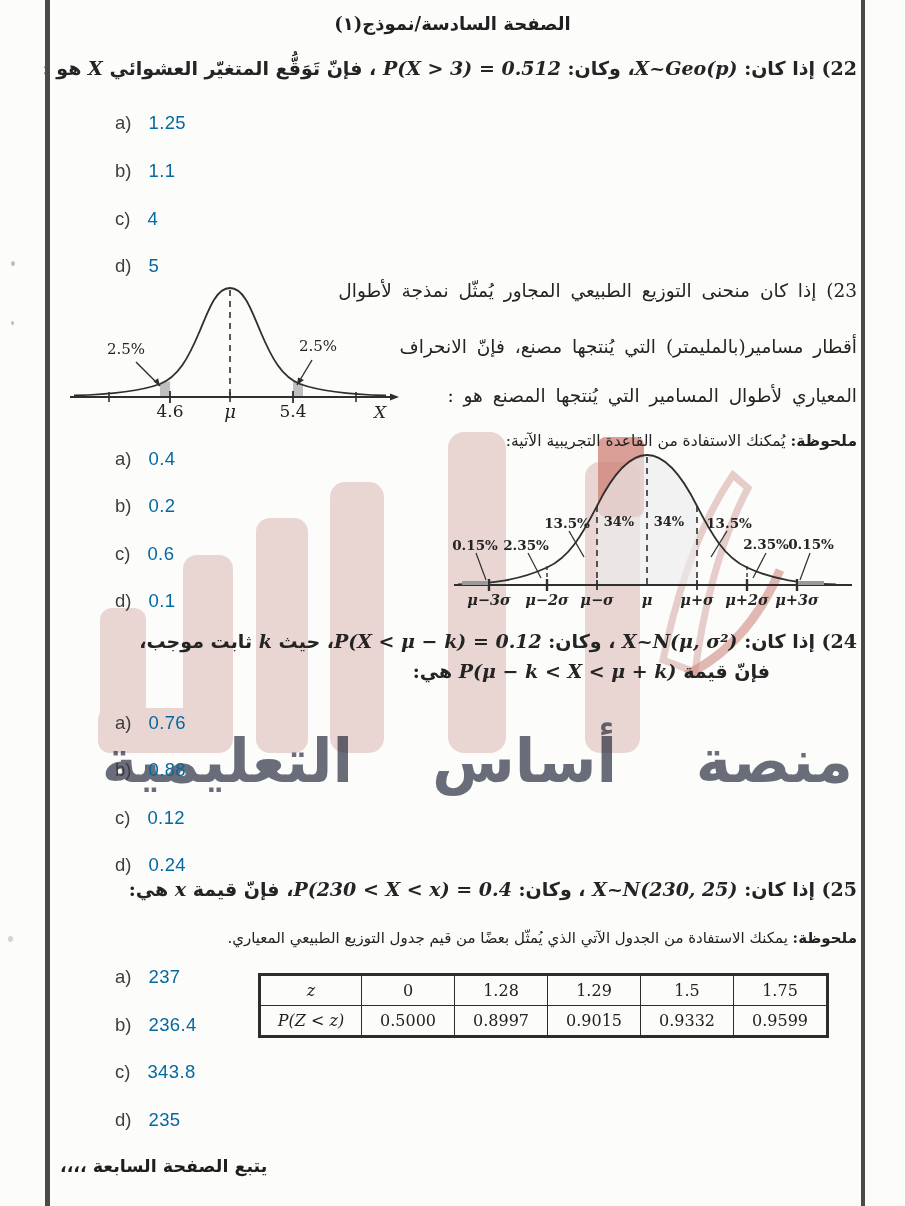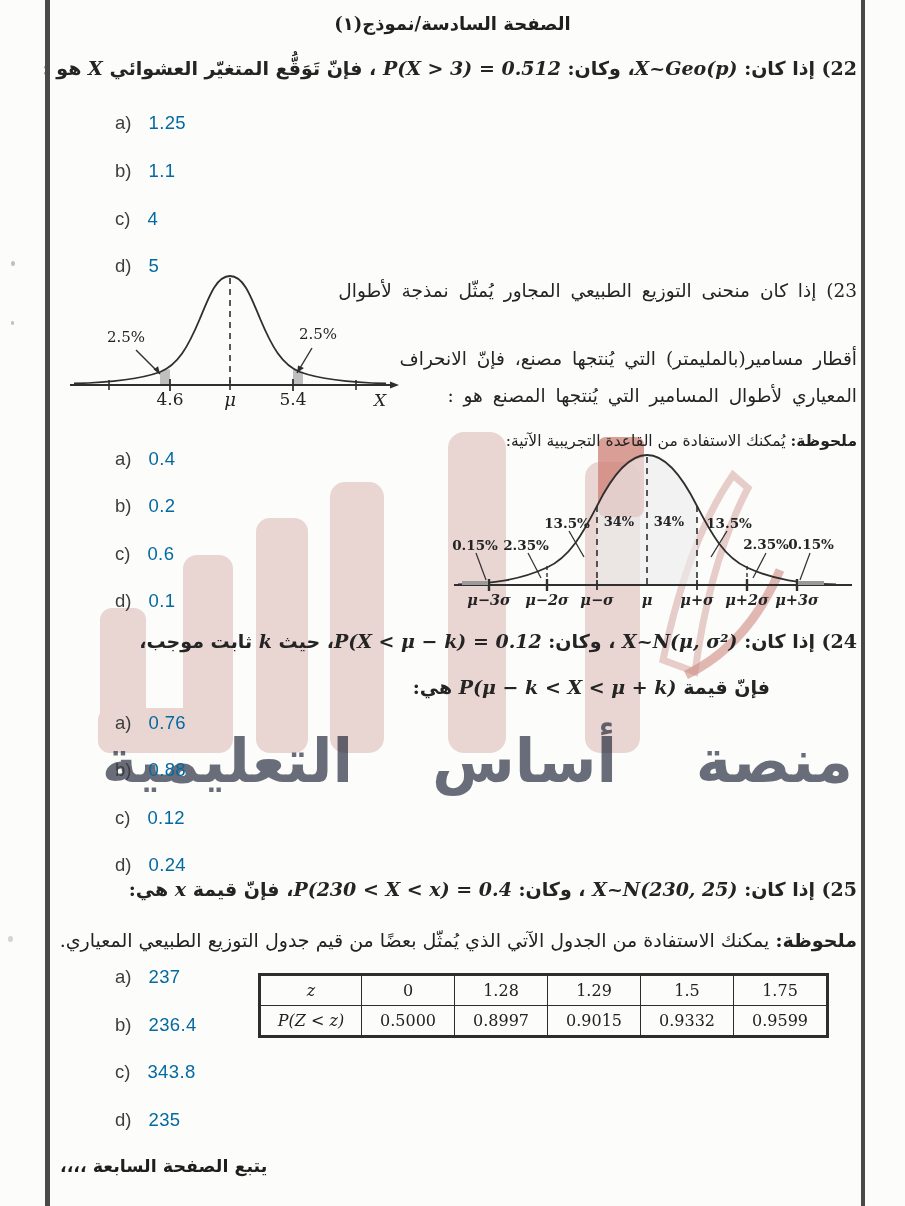--- a/index.html
+++ b/index.html
@@ -93,27 +93,27 @@
   <div class="abs opt" style="left:115px;top:208px;">
     <span class="opt-letter">c)</span>
     <span class="opt-value">4</span>
   </div>
   <div class="abs opt" style="left:115px;top:255px;">
     <span class="opt-letter">d)</span>
     <span class="opt-value">5</span>
   </div>
 
   <div class="abs q23line" style="right:48px;top:280px;">23) إذا كان منحنى التوزيع الطبيعي المجاور يُمثّل نمذجة لأطوال</div>
-  <div class="abs q23line" style="right:48px;top:348px;">أقطار مسامير(بالمليمتر) التي يُنتجها مصنع، فإنّ الانحراف</div>
+  <div class="abs q23line" style="right:48px;top:336px;">أقطار مسامير(بالمليمتر) التي يُنتجها مصنع، فإنّ الانحراف</div>
   <div class="abs note" style="right:48px;top:431px;">
     <span class="note-label">ملحوظة:</span><span> يُمكنك الاستفادة من القاعدة التجريبية الآتية:</span>
   </div>
   <div class="abs q23line" style="right:48px;top:385px;">المعياري لأطوال المسامير التي يُنتجها المصنع هو :</div>
 
-  <div class="abs" style="left:60px;top:264px;">
+  <div class="abs" style="left:60px;top:276px;">
     <svg width="345" height="148" viewBox="0 0 345 148">
 
       <path d="M100 108 C103 107 106 106 110 105.3 L110 120 L100 120 Z" fill="#bfbfbf"></path>
       <path d="M233 105.3 C237 106 240 107 243 107.8 L243 120 L233 120 Z" fill="#bfbfbf"></path>
 
       <path d="M 14 119.5 C 50 118.5 78 116 100 108 C 118 101 128 83 140 54.5
                C 150 30 157 12 170 12 C 183 12 190 30 200 54.5
                C 212 83 222 101 240 108 C 262 116 290 118.5 326 119.5" fill="none" stroke="#2f2f2f" stroke-width="1.8"></path>
 
       <line x1="170" y1="14" x2="170" y2="119" stroke="#2f2f2f" stroke-width="1.6" stroke-dasharray="6,5"></line>
@@ -207,21 +207,21 @@
       <text x="199" y="167" font-size="14.5" font-weight="bold" font-style="italic" text-anchor="middle">μ</text>
       <text x="249" y="167" font-size="14.5" font-weight="bold" font-style="italic" text-anchor="middle">μ+σ</text>
       <text x="299" y="167" font-size="14.5" font-weight="bold" font-style="italic" text-anchor="middle">μ+2σ</text>
       <text x="349" y="167" font-size="14.5" font-weight="bold" font-style="italic" text-anchor="middle">μ+3σ</text>
     </svg>
   </div>
 
   <div class="abs qline" style="right:48px;top:630px;">
     <span>24) إذا كان: </span><span class="math" dir="ltr">X~N(μ, σ²)</span><span> ، وكان: </span><span class="math" dir="ltr">P(X &lt; μ − k) = 0.12</span><span>، حيث </span><span class="math" dir="ltr">k</span><span> ثابت موجب،</span>
   </div>
-  <div class="abs qline" style="right:135px;top:676px;">
+  <div class="abs qline" style="right:135px;top:660px;">
     <span>فإنّ قيمة </span><span class="math" dir="ltr">P(μ − k &lt; X &lt; μ + k)</span><span> هي:</span>
   </div>
   <div class="abs opt" style="left:115px;top:712px;">
     <span class="opt-letter">a)</span>
     <span class="opt-value">0.76</span>
   </div>
   <div class="abs opt" style="left:115px;top:759px;">
     <span class="opt-letter">b)</span>
     <span class="opt-value">0.88</span>
   </div>
@@ -230,21 +230,21 @@
     <span class="opt-value">0.12</span>
   </div>
   <div class="abs opt" style="left:115px;top:854px;">
     <span class="opt-letter">d)</span>
     <span class="opt-value">0.24</span>
   </div>
 
   <div class="abs qline" style="right:48px;top:878px;">
     <span>25) إذا كان: </span><span class="math" dir="ltr">X~N(230, 25)</span><span> ، وكان: </span><span class="math" dir="ltr">P(230 &lt; X &lt; x) = 0.4</span><span>، فإنّ قيمة </span><span class="math" dir="ltr">x</span><span> هي:</span>
   </div>
-  <div class="abs note" style="right:48px;top:929px;font-size:19px;">
+  <div class="abs note" style="right:48px;top:929px;font-size:15px;">
     <span class="note-label">ملحوظة:</span><span> يمكنك الاستفادة من الجدول الآتي الذي يُمثّل بعضًا من قيم جدول التوزيع الطبيعي المعياري.</span>
   </div>
 
   <table class="ztable abs" style="left:258px;top:973px;">
     <tbody>
       <tr>
         <td class="c0">z</td>
         <td class="cn">0</td>
         <td class="cn">1.28</td>
         <td class="cn">1.29</td>

